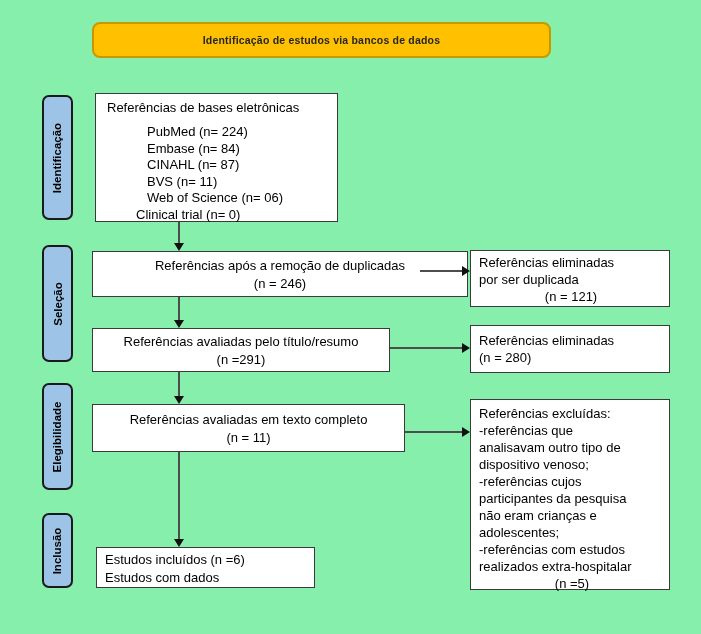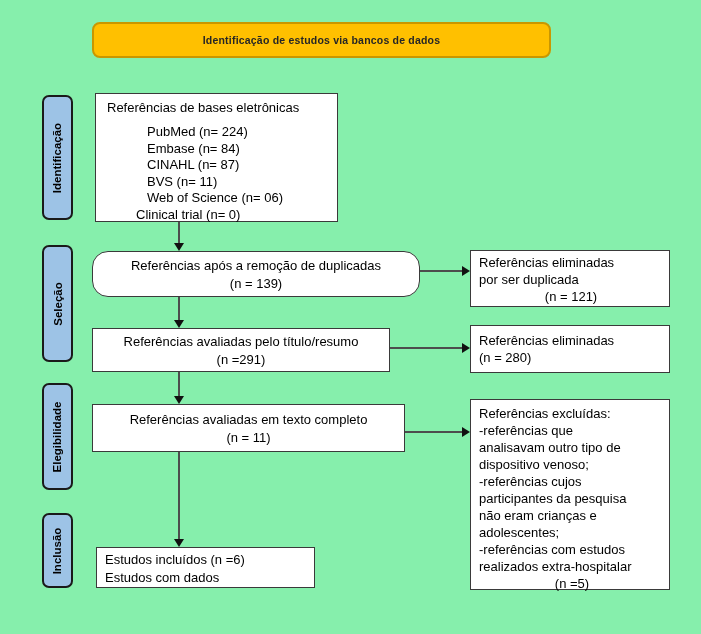--- a/index.html
+++ b/index.html
@@ -35,21 +35,21 @@
   .fbox{
     position:absolute;background:#fff;border:1.5px solid #3a3a3a;
     box-sizing:border-box;font-size:13px;line-height:17px;color:#000;
   }
   #box-sources{left:95px;top:93px;width:243px;height:129px;padding:5px 4px 0 11px;}
   #box-sources .src-title{margin-bottom:8px;}
   #box-sources .src-item{padding-left:29px;line-height:16.5px;}
   #box-sources .src-item.deep{padding-left:40px;}
 
   .center-box{text-align:center;}
-  #box-dedup{left:92px;top:251px;width:328px;height:46px;padding-top:5px;line-height:18px;border-radius:16px;}
+  #box-dedup{left:92px;top:251px;width:376px;height:46px;padding-top:5px;line-height:18px;}
   #box-title-abstract{left:92px;top:328px;width:298px;height:44px;padding-top:4px;line-height:18px;}
   #box-fulltext{left:92px;top:404px;width:313px;height:48px;padding-top:6px;line-height:18px;}
   #box-included{left:96px;top:547px;width:219px;height:41px;padding:3px 4px 0 8px;line-height:18px;}
 
   #box-excl-dup{left:470px;top:250px;width:200px;height:57px;padding:3px 6px 0 8px;}
   #box-excl-dup .cnt{text-align:center;}
   #box-excl-screen{left:470px;top:325px;width:200px;height:48px;padding:6px 6px 0 8px;}
   #box-excl-screen .cnt{}
   #box-excl-full{left:470px;top:399px;width:200px;height:191px;padding:5px 4px 0 8px;}
   #box-excl-full .cnt{text-align:center;}
@@ -95,21 +95,21 @@
     <div class="src-item deep">PubMed (n= 224)</div>
     <div class="src-item deep">Embase (n= 84)</div>
     <div class="src-item deep">CINAHL (n= 87)</div>
     <div class="src-item deep">BVS (n= 11)</div>
     <div class="src-item deep">Web of Science (n= 06)</div>
     <div class="src-item">Clinical trial (n= 0)</div>
   </div>
 
   <div class="fbox center-box" id="box-dedup">
     <div>Referências após a remoção de duplicadas</div>
-    <div>(n = 139)</div>
+    <div>(n = 246)</div>
   </div>
 
   <div class="fbox center-box" id="box-title-abstract">
     <div>Referências avaliadas pelo título/resumo</div>
     <div>(n =291)</div>
   </div>
 
   <div class="fbox center-box" id="box-fulltext">
     <div>Referências avaliadas em texto completo</div>
     <div>(n = 11)</div>

